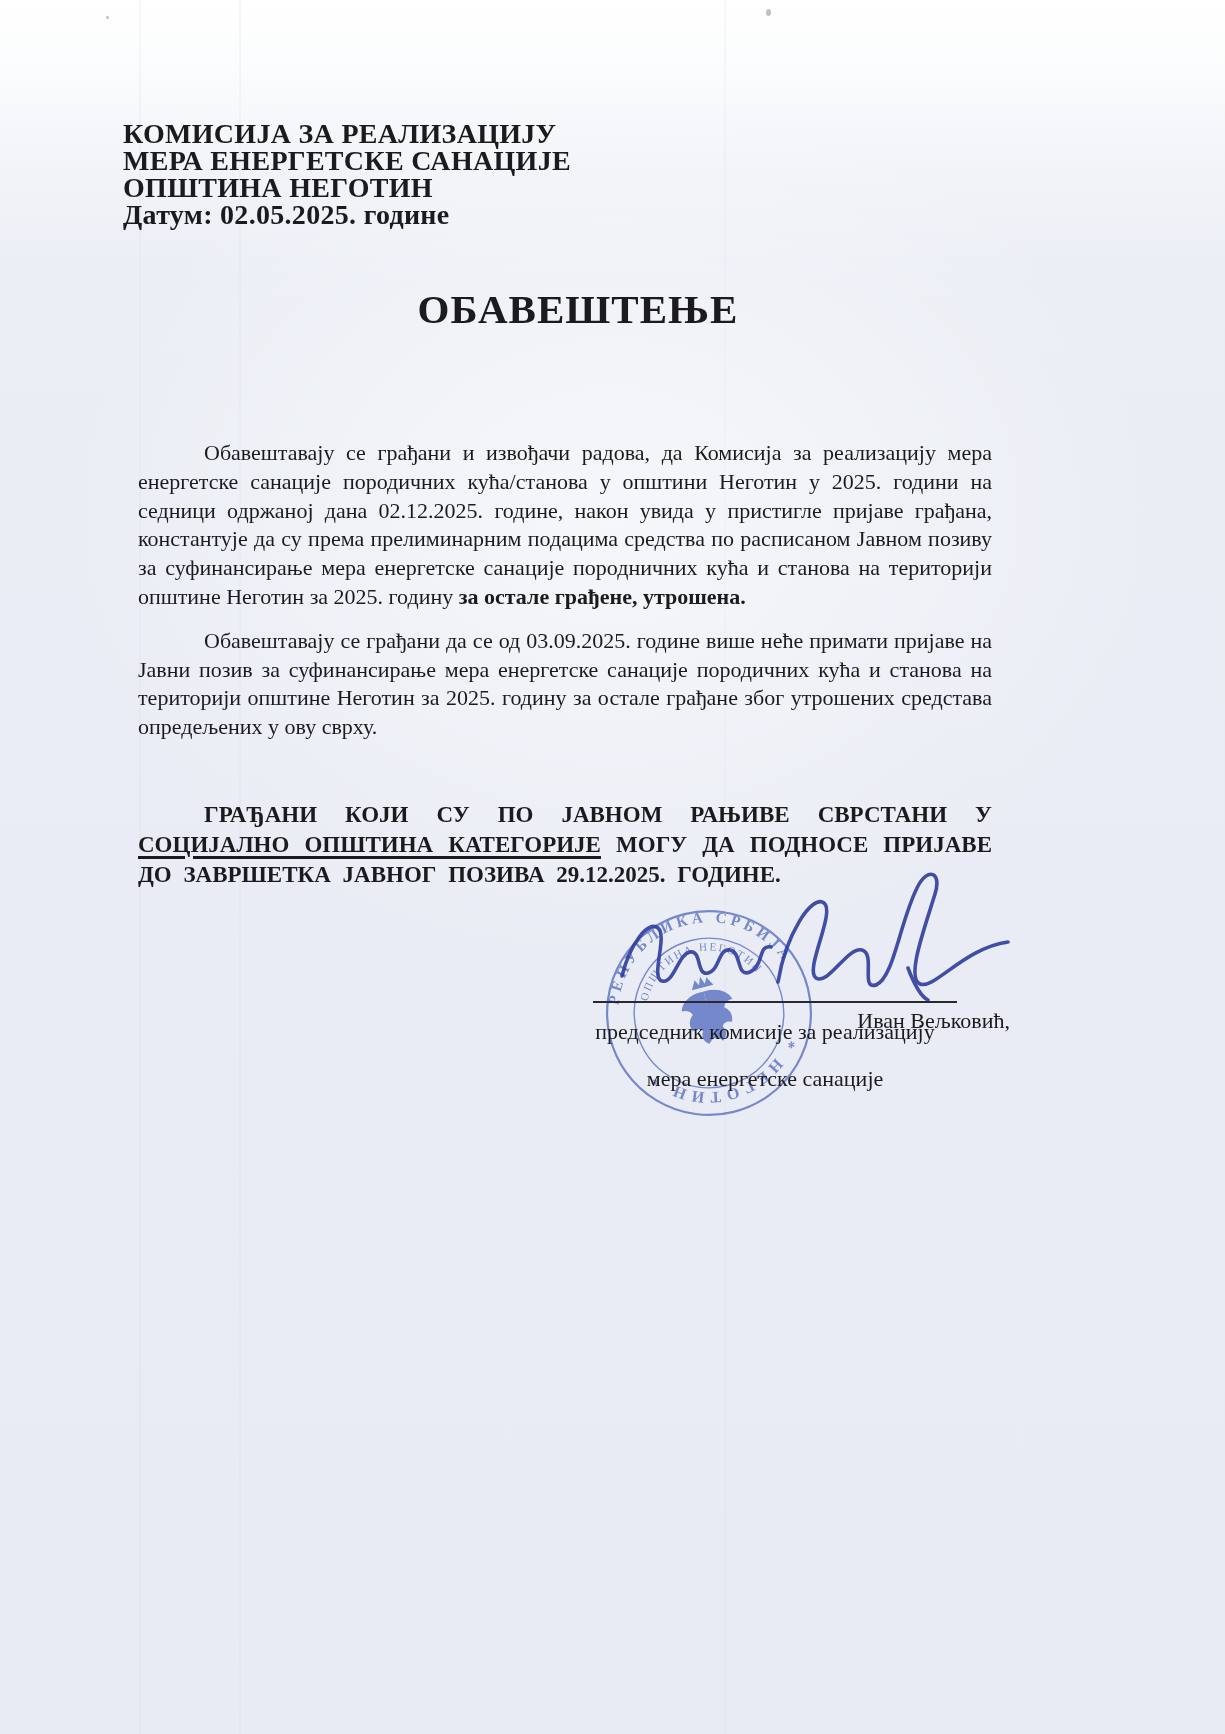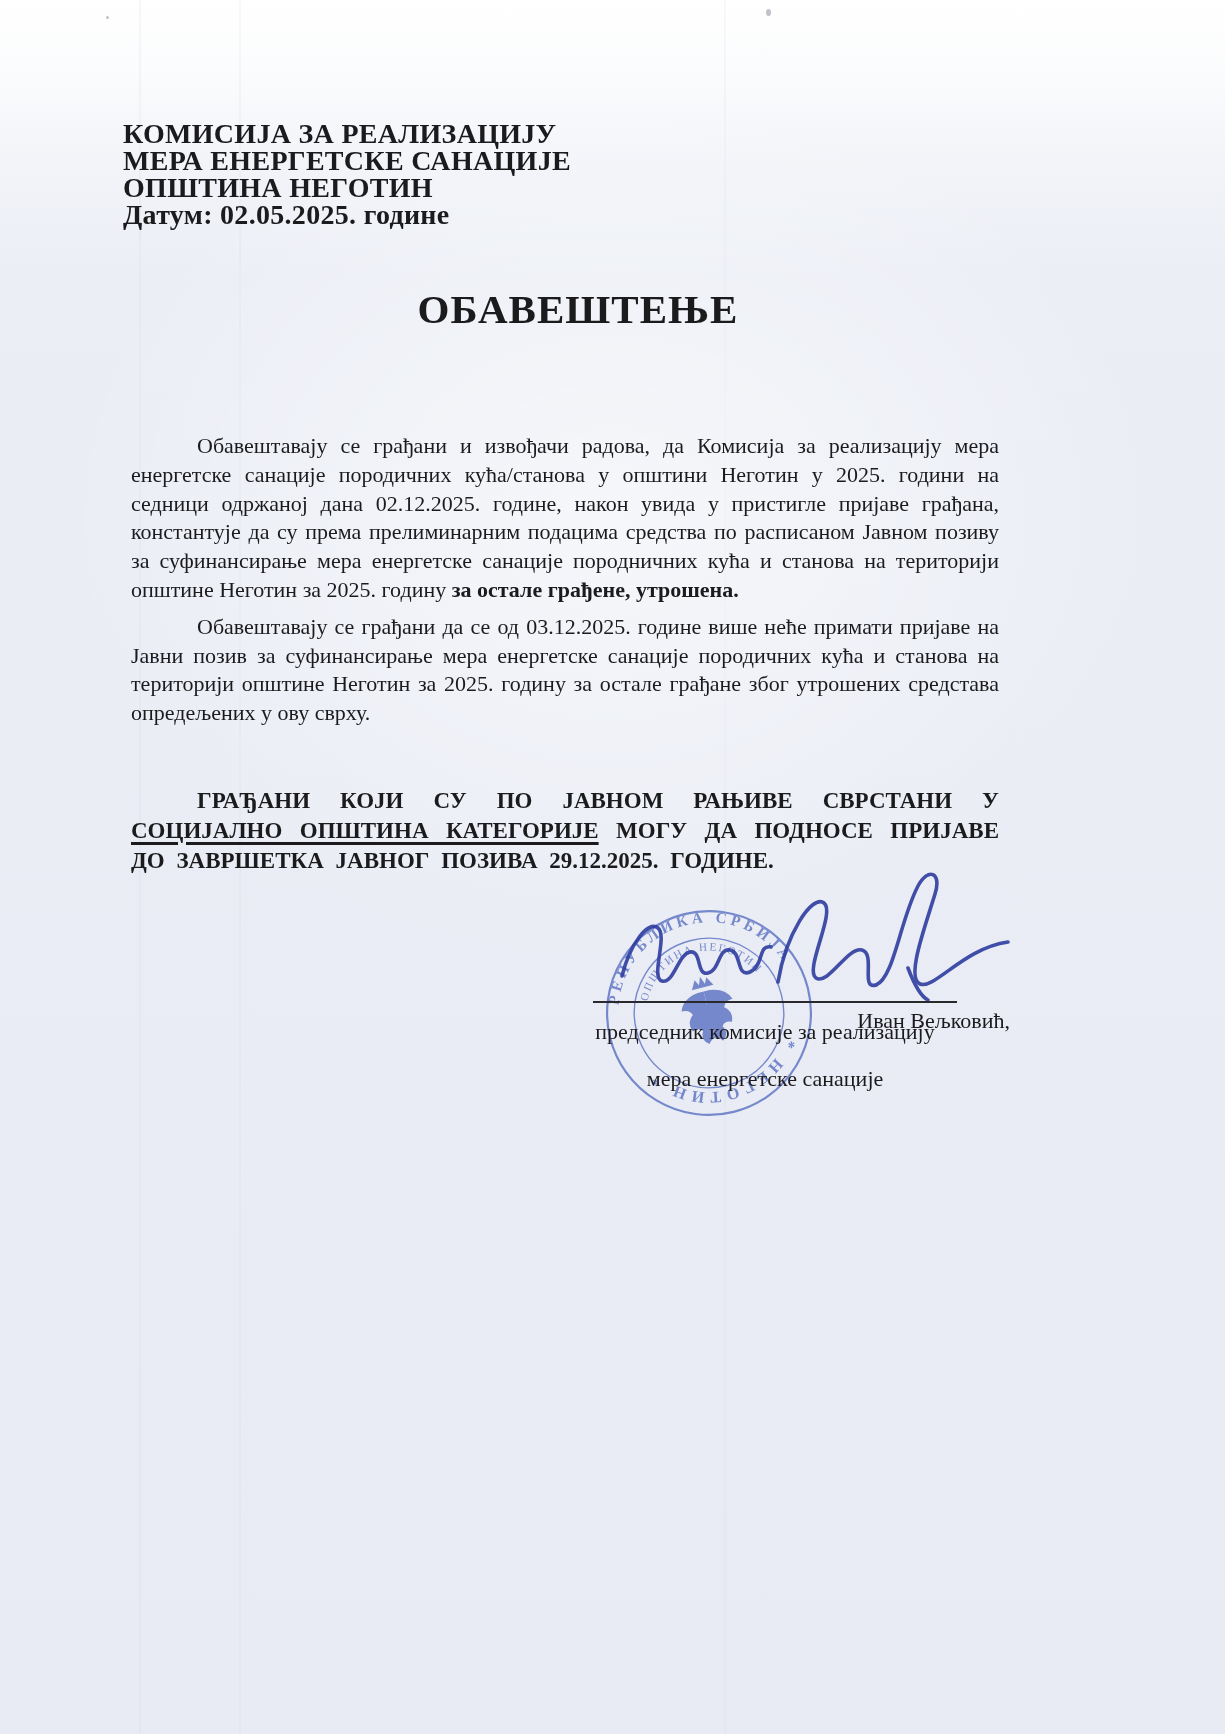--- a/index.html
+++ b/index.html
@@ -25,21 +25,21 @@
     white-space:nowrap;
   }
   .title{
     position:absolute;left:123px;top:272px;width:884px;margin:13px;
     text-align:center;font-weight:bold;font-size:41px;letter-spacing:1px;
   }
   .bodytext{
     position:absolute;left:123px;top:424px;width:884px;
     font-size:22px;line-height:28.8px;text-align:justify;
   }
-  .para{margin:8px;text-indent:66px;}
+  .para{margin:15px;text-indent:66px;}
   .b{font-weight:bold;}
   .bold-para{
     margin-top:58px;font-weight:bold;font-size:23px;line-height:30px;
     word-spacing:6px;
   }
   .u{text-decoration:underline;text-decoration-thickness:2.5px;text-underline-offset:4px;}
   .sig-area{
     position:absolute;left:520px;top:840px;width:490px;height:300px;
     font-size:22px;
   }
@@ -62,21 +62,21 @@
     <div>КОМИСИЈА ЗА РЕАЛИЗАЦИЈУ</div>
     <div>МЕРА ЕНЕРГЕТСКЕ САНАЦИЈЕ</div>
     <div>ОПШТИНА НЕГОТИН</div>
     <div>Датум: 02.05.2025. године</div>
   </div>
 
   <h1 class="title">ОБАВЕШТЕЊЕ</h1>
 
   <div class="bodytext">
     <p class="para"><span>Обавештавају се грађани и извођачи радова, да Комисија за реализацију мера енергетске санације породичних кућа/станова у општини Неготин у 2025. години на седници одржаној дана 02.12.2025. године, након увида у пристигле пријаве грађана, константује да су према прелиминарним подацима средства по расписаном Јавном позиву за суфинансирање мера енергетске санације породничних кућа и станова на територији општине Неготин за 2025. годину </span><span class="b">за остале грађене, утрошена</span><span class="b">.</span></p>
-    <p class="para"><span>Обавештавају се грађани да се од 03.12.2025. године више неће примати пријаве на Јавни позив за суфинансирање мера енергетске санације породичних кућа и станова на територији општине Неготин за 2025. годину за остале грађане због утрошених средстава опредељених у ову сврху.</span></p>
+    <p class="para"><span>Обавештавају се грађани да се од 03.09.2025. године више неће примати пријаве на Јавни позив за суфинансирање мера енергетске санације породичних кућа и станова на територији општине Неготин за 2025. годину за остале грађане због утрошених средстава опредељених у ову сврху.</span></p>
     <p class="para bold-para"><span>ГРАЂАНИ КОЈИ СУ ПО ЈАВНОМ РАЊИВЕ СВРСТАНИ У </span><span class="u">СОЦИЈАЛНО ОПШТИНА КАТЕГОРИЈЕ</span><span> МОГУ ДА ПОДНОСЕ ПРИЈАВЕ ДО ЗАВРШЕТКА ЈАВНОГ ПОЗИВА 29.12.2025. ГОДИНЕ.</span></p>
   </div>
 
   <div class="sig-area">
 
     <svg class="stamp" viewBox="0 0 220 220" xmlns="http://www.w3.org/2000/svg">
       <circle cx="110" cy="110" r="101" fill="none" stroke="#5d73c4" stroke-width="2.2"></circle>
       <circle cx="110" cy="110" r="74" fill="none" stroke="#5d73c4" stroke-width="1.4"></circle>
       <path id="arc-outer" d="M 20,110 A 90,90 0 1 1 200,110" fill="none"></path>
       <path id="arc-inner" d="M 48,110 A 62,62 0 1 1 172,110" fill="none"></path>

